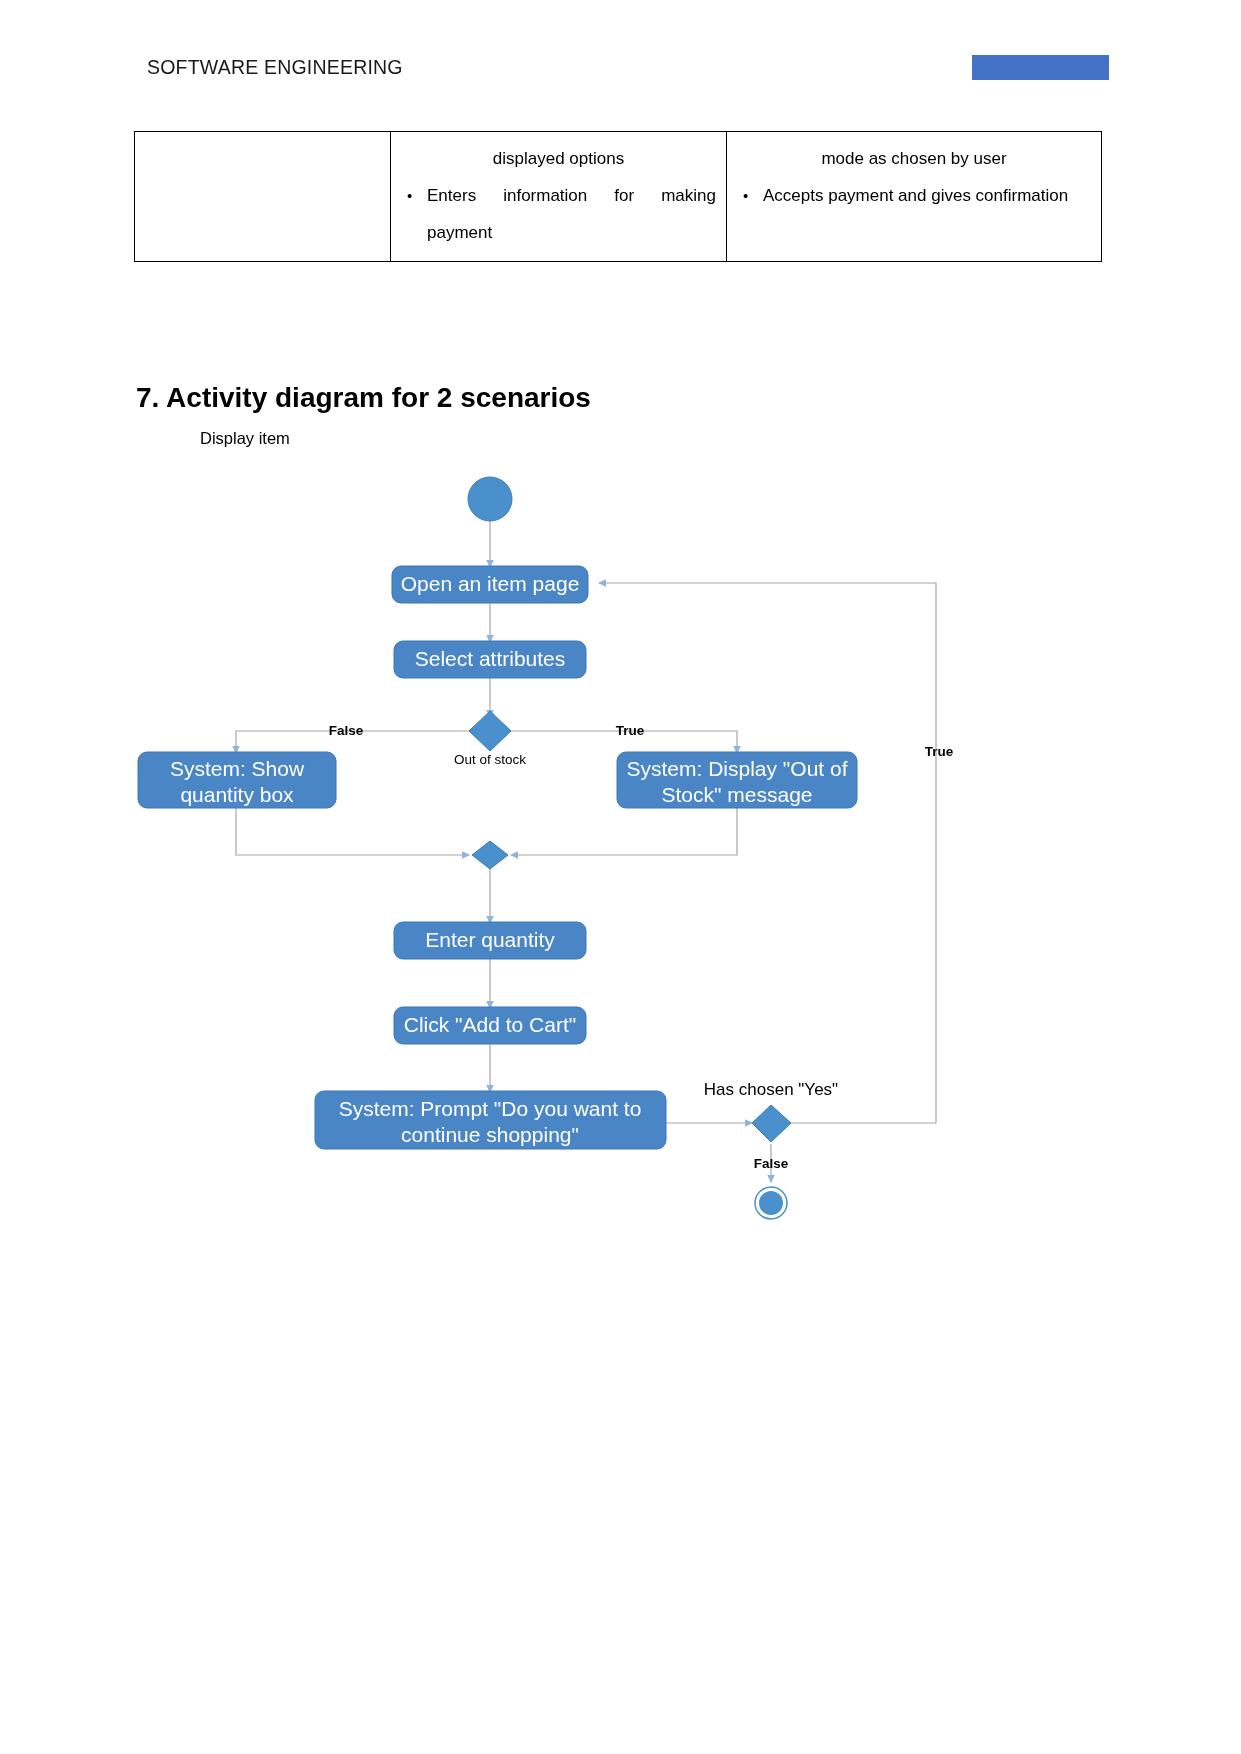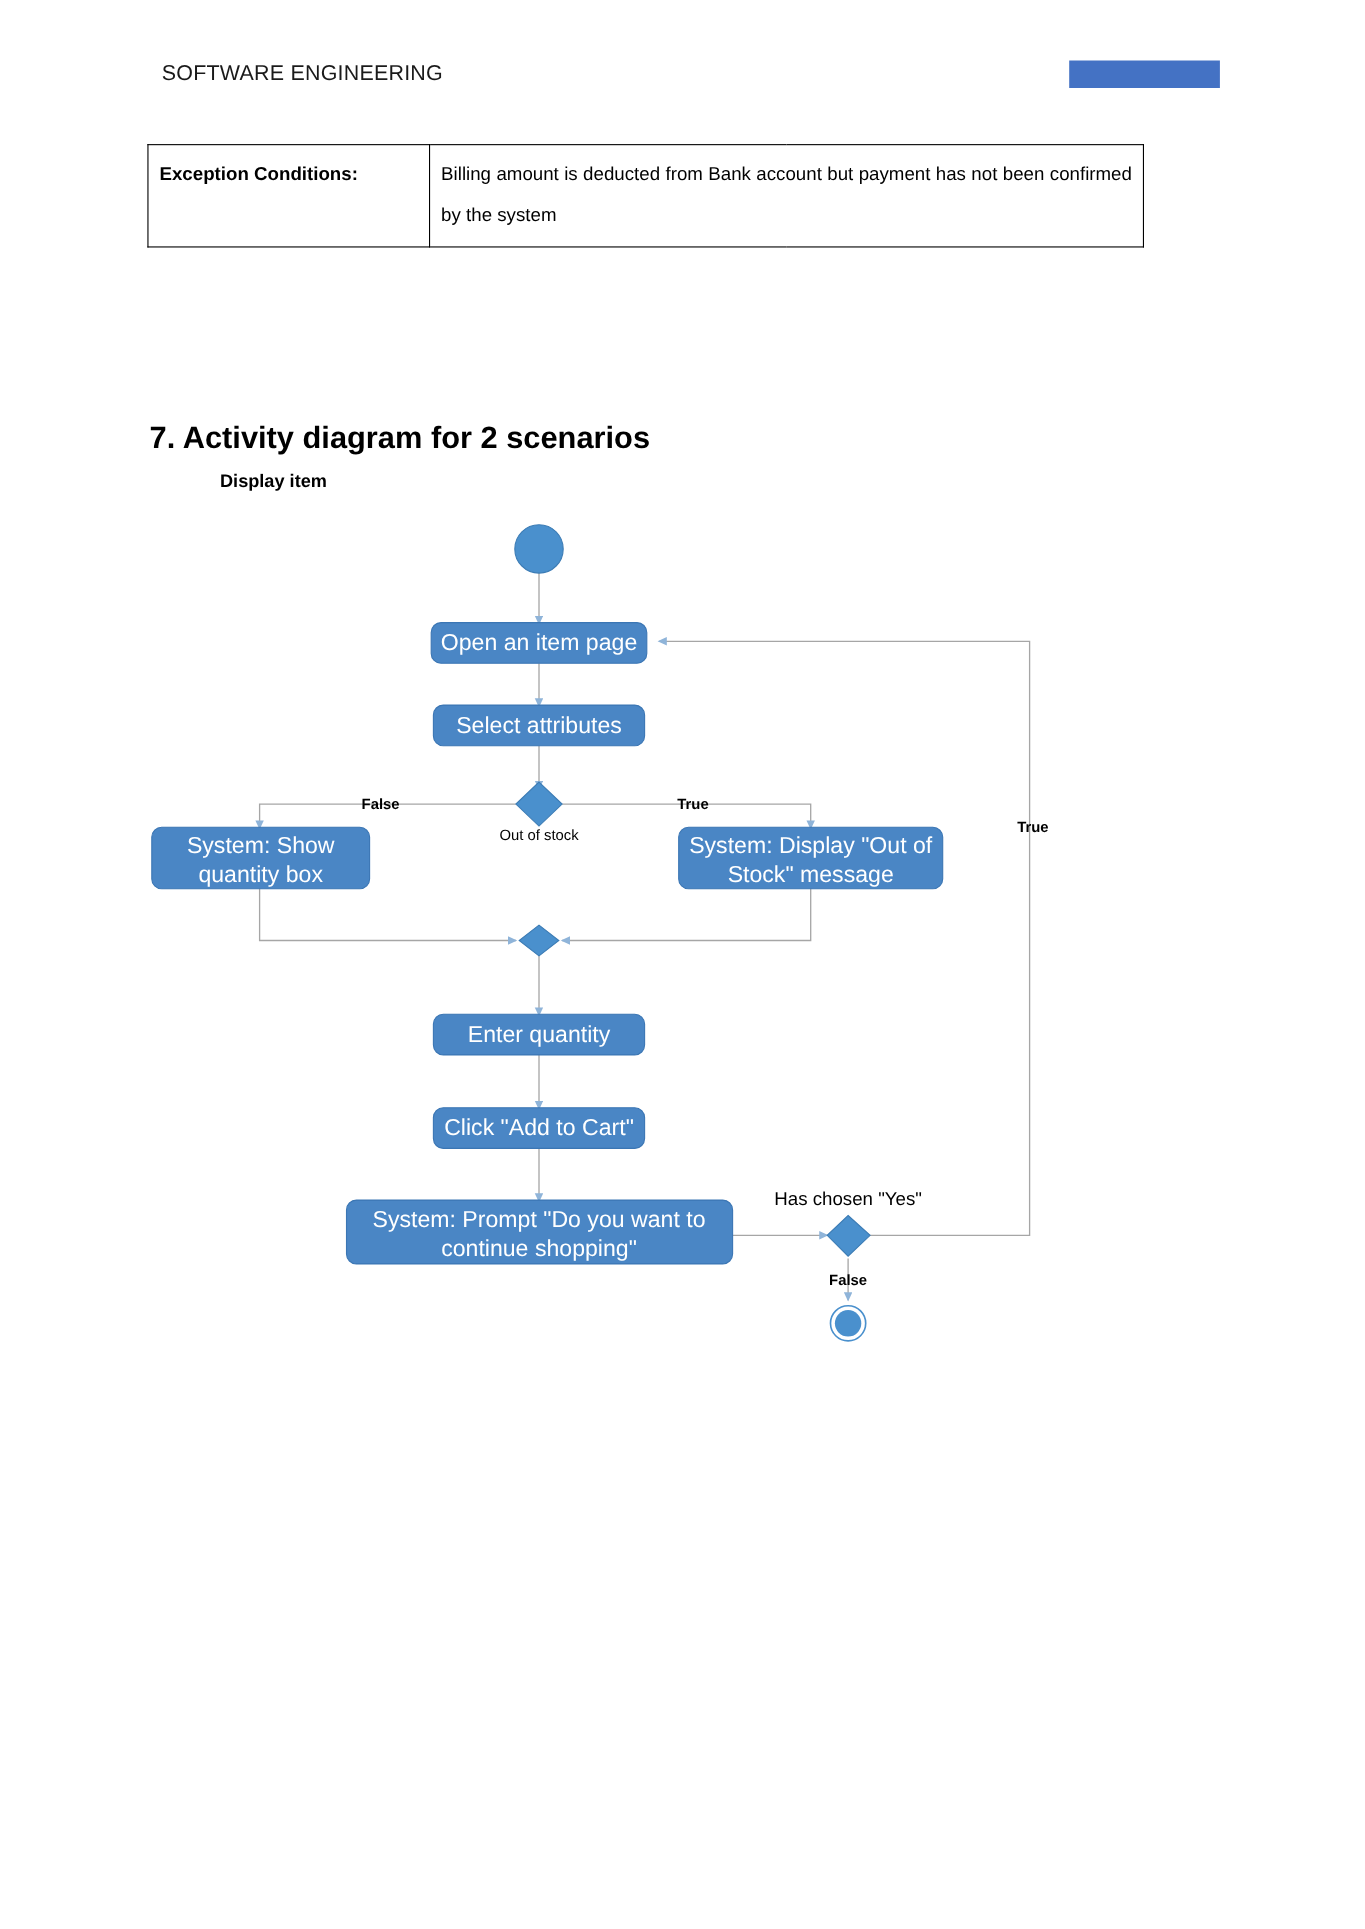--- a/index.html
+++ b/index.html
@@ -111,21 +111,21 @@
     font-size: 28px;
     font-weight: bold;
     color: #000000;
     white-space: nowrap;
   }
   .sub-heading {
     position: absolute;
     left: 200px;
     top: 429px;
     font-size: 16.5px;
-    font-weight: bold;
+    font-weight: normal;
     color: #000000;
     white-space: nowrap;
   }
 
   
   .diagram {
     position: absolute;
     left: 0;
     top: 455px;
     width: 1212px;
@@ -164,23 +164,34 @@
 <body>
 
 <div class="page-header">
   <div class="header-title">SOFTWARE ENGINEERING</div>
   <div class="page-number-box"></div>
   <div class="page-number">6</div>
 </div>
 
 <table class="doc-table">
   <tbody>
-  <tr>
-    <td class="col-label label-strong">Exception Conditions:</td>
-    <td colspan="2" class="just">Billing amount is deducted from Bank account but payment has not been confirmed by the system</td>
+      <tr>
+    <td class="col-label">&nbsp;</td>
+    <td class="col-mid">
+      <div class="cell-plain-line">displayed options</div>
+      <ul class="bullets">
+        <li>Enters information for making payment</li>
+      </ul>
+    </td>
+    <td class="col-right">
+      <div class="cell-right-line">mode as chosen by user</div>
+      <ul class="bullets">
+        <li>Accepts payment and gives confirmation</li>
+      </ul>
+    </td>
   </tr>
 </tbody>
   </table>
 
 <div class="section-heading">7. Activity diagram for 2 scenarios</div>
 <div class="sub-heading">Display item</div>
 
 <div class="diagram">
 <svg width="1241" height="800" viewBox="0 0 1241 800" xmlns="http://www.w3.org/2000/svg">
   <defs>

